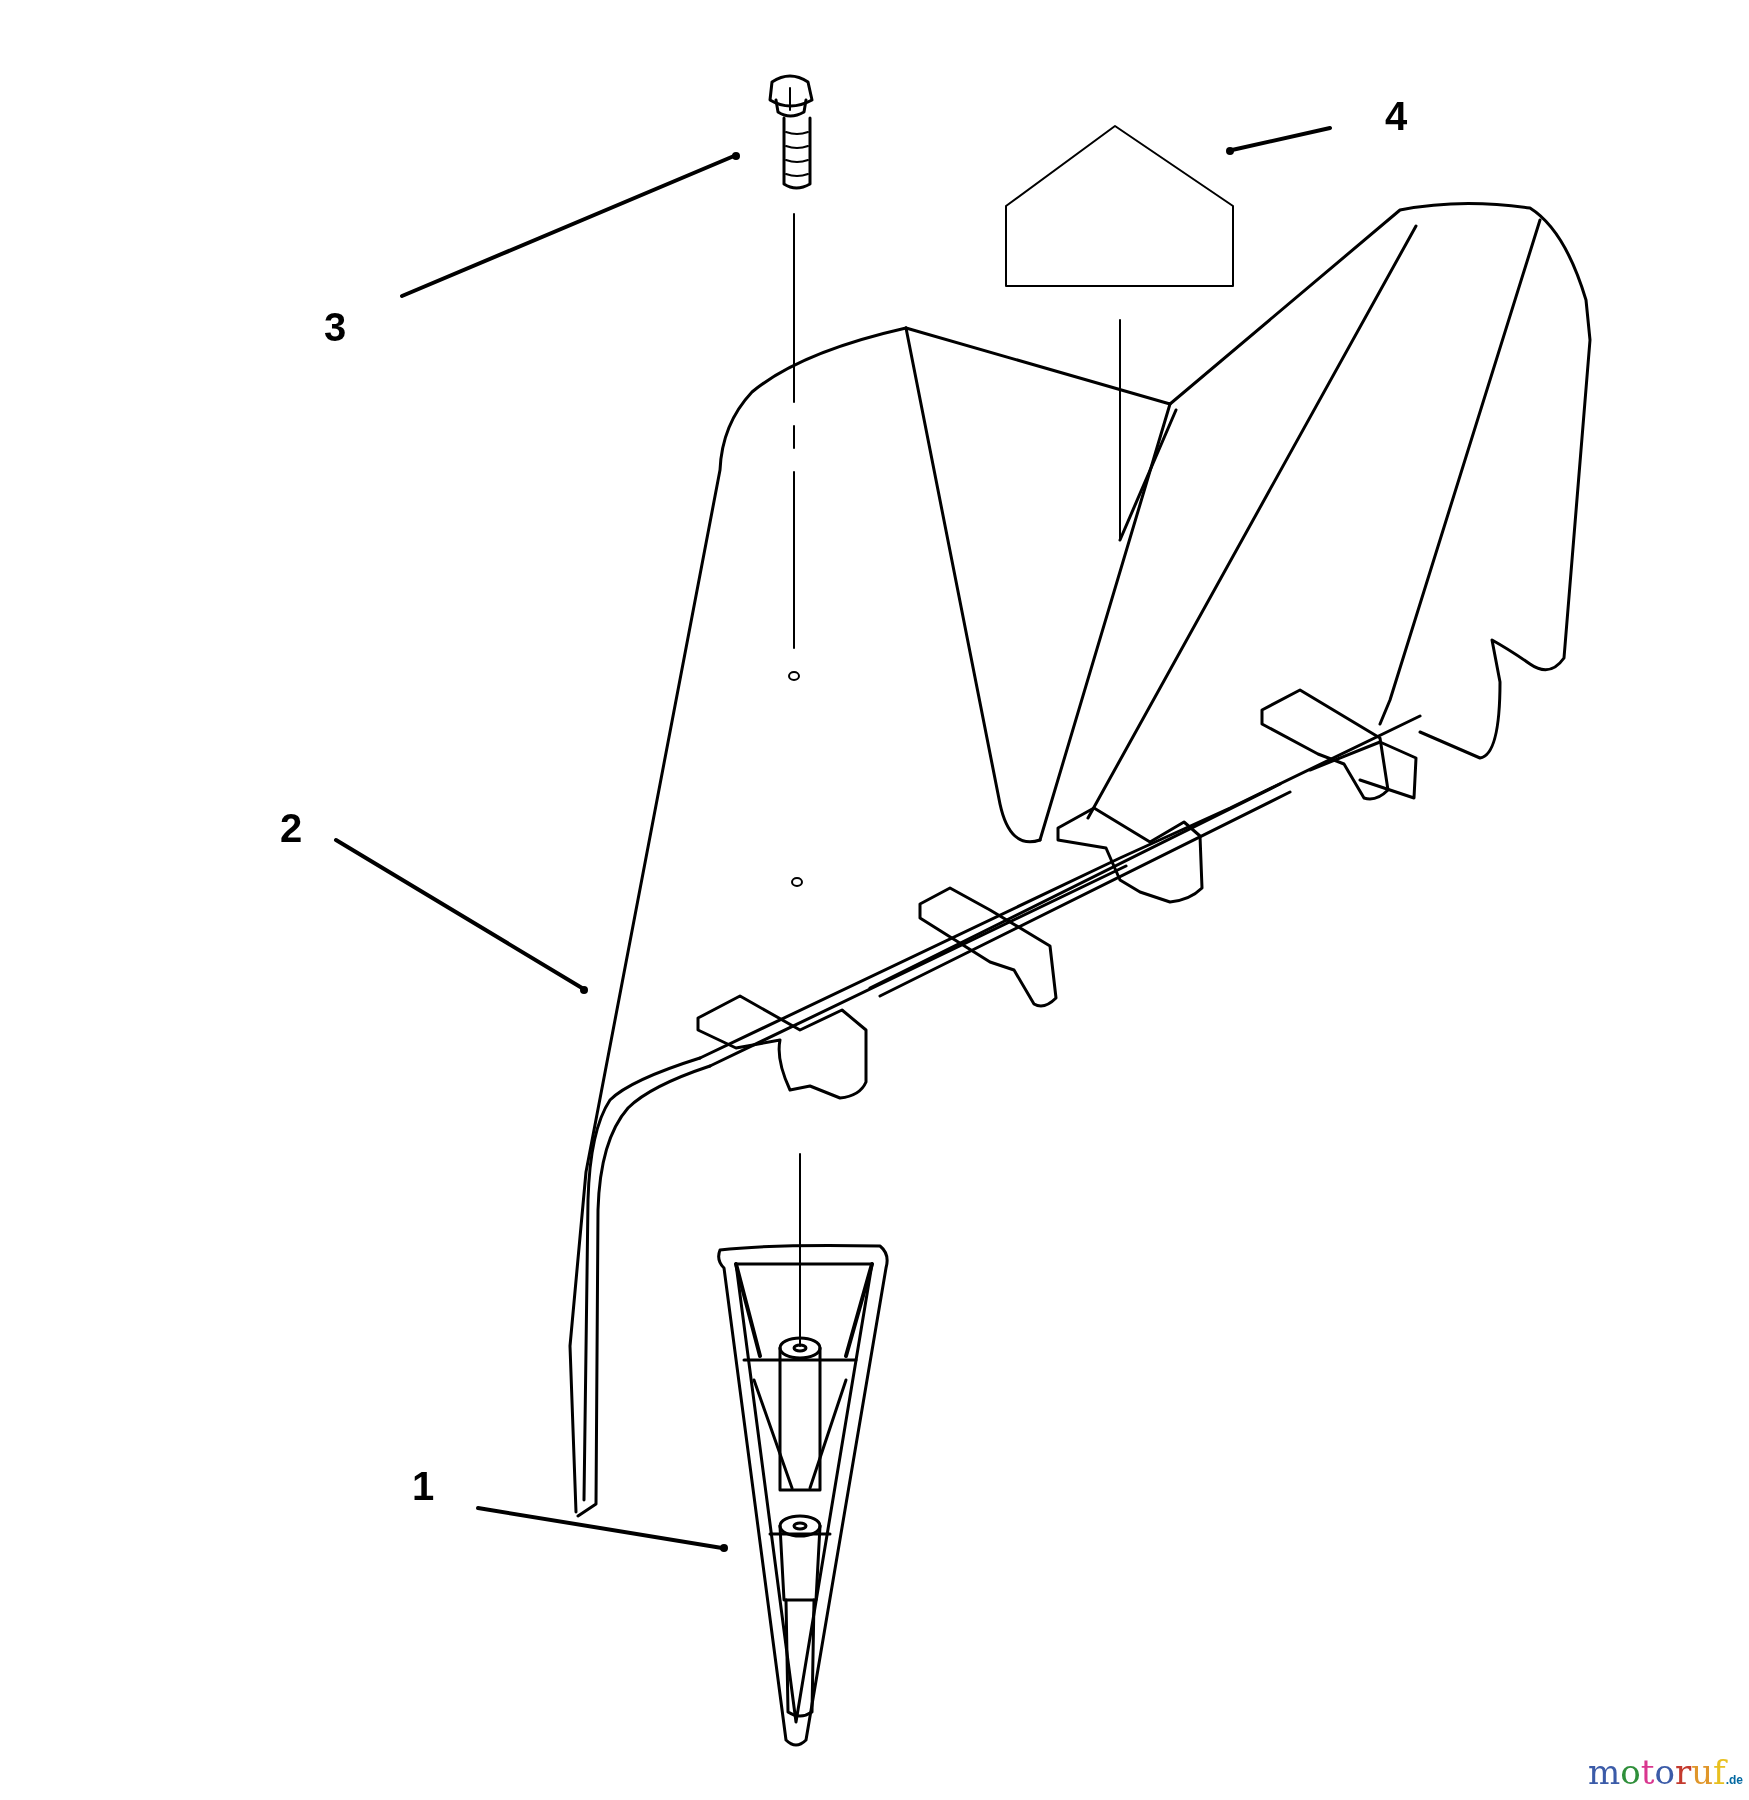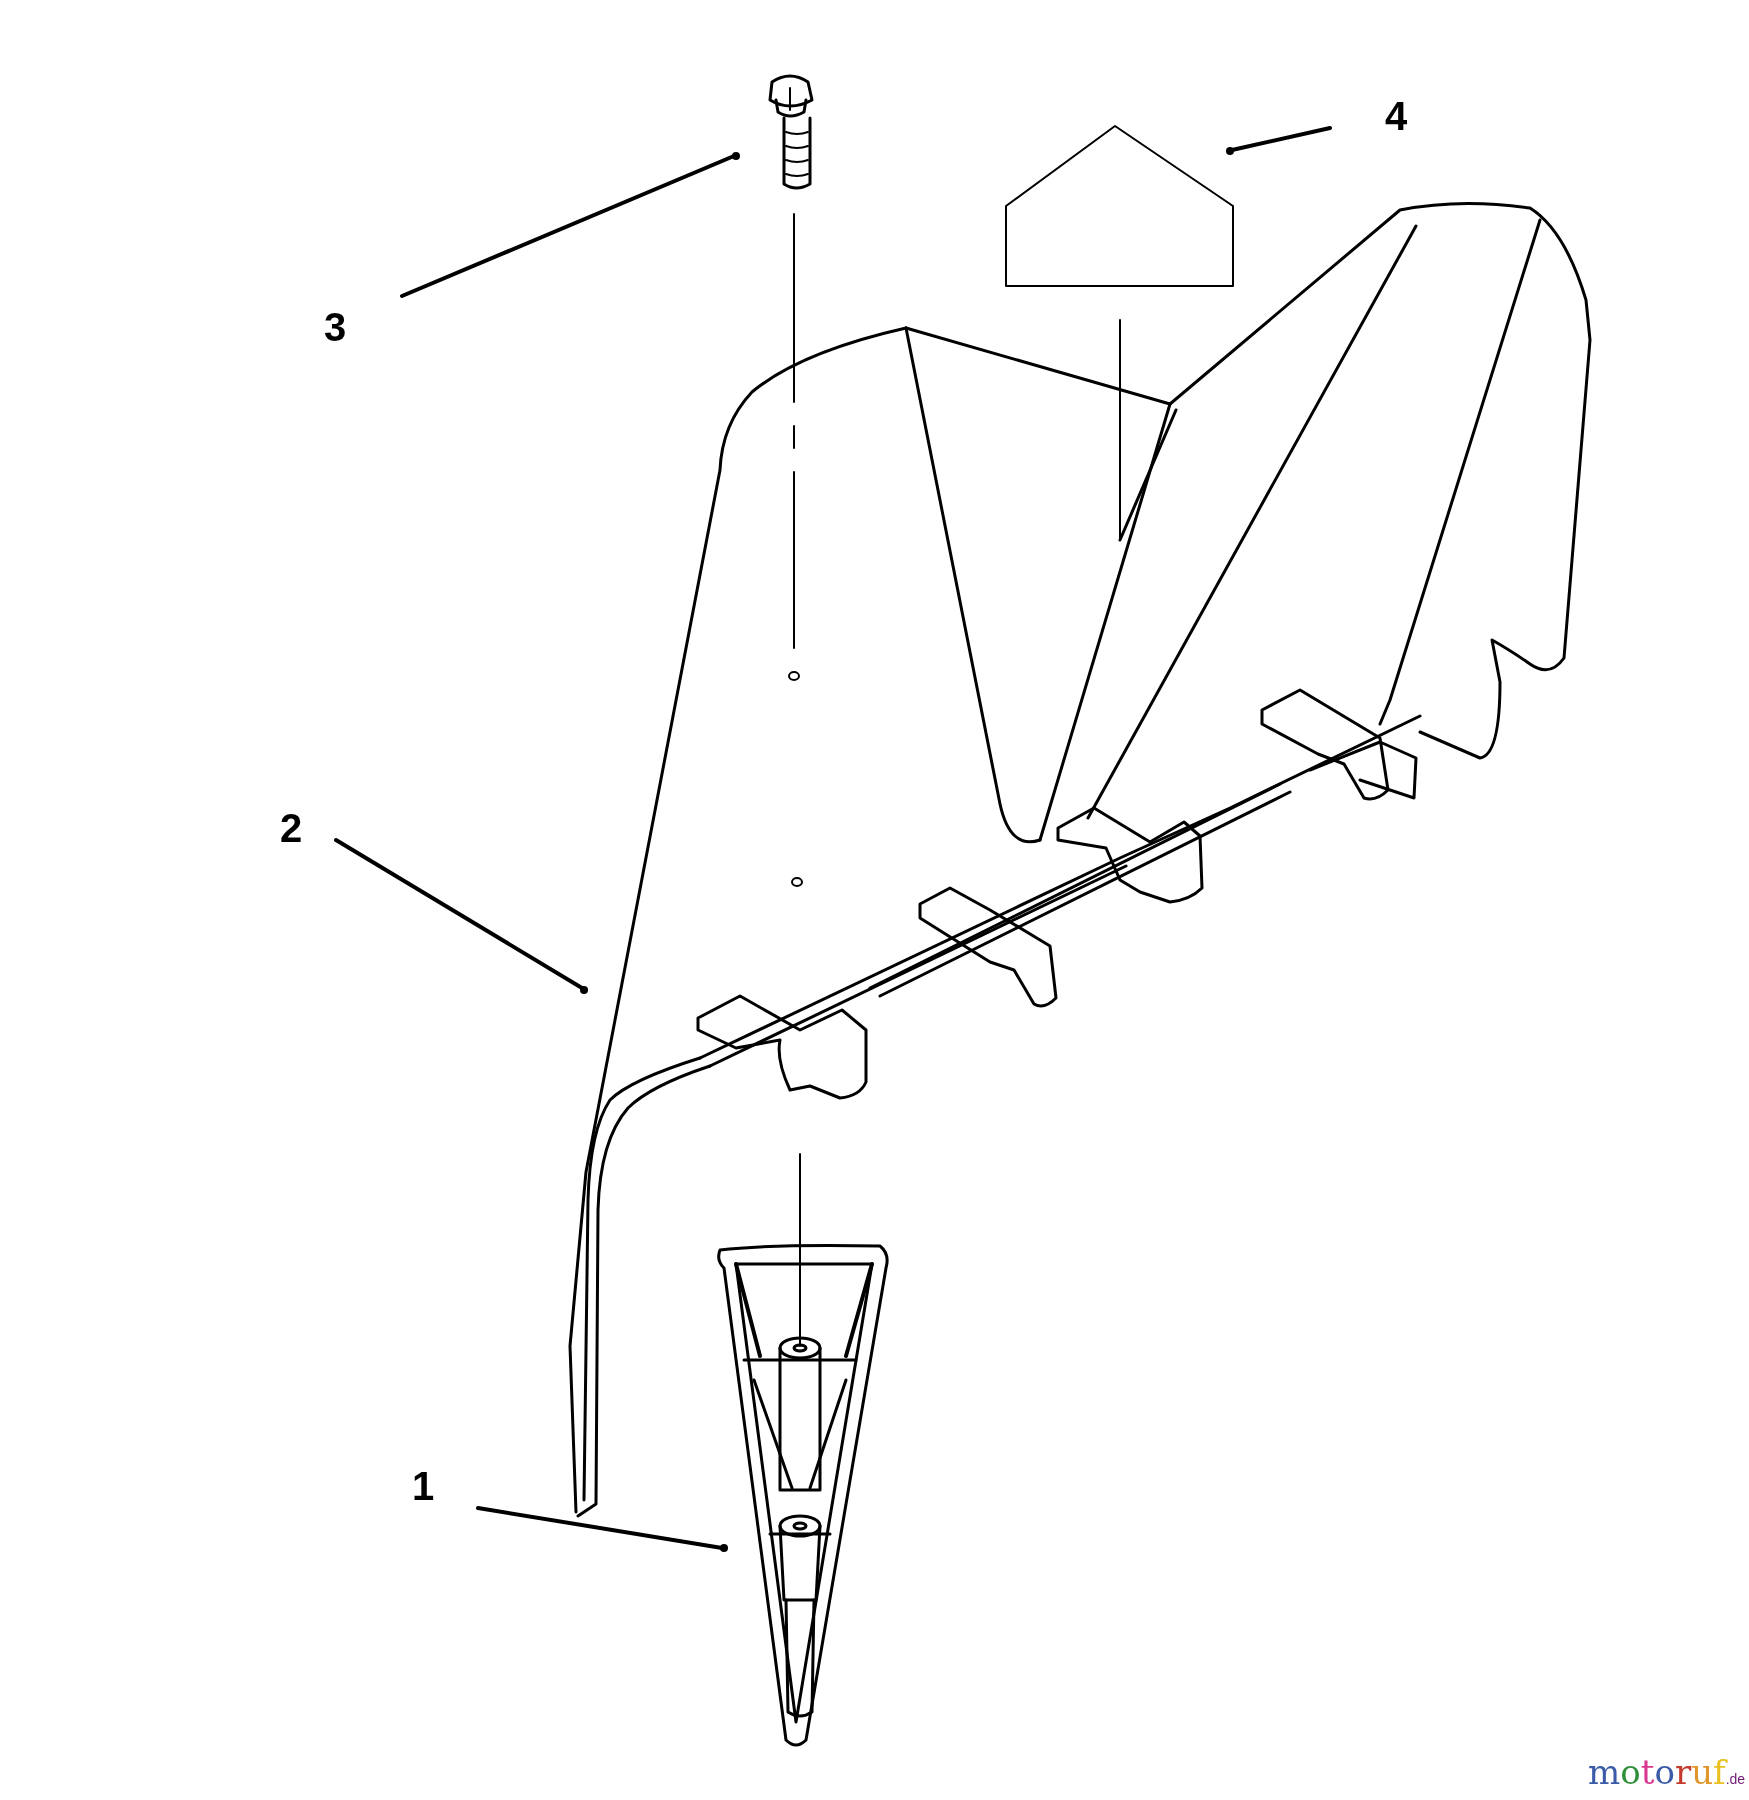--- a/index.html
+++ b/index.html
@@ -1,21 +1,21 @@
 <!DOCTYPE html>
 <html><head>
 <meta charset="utf-8">
 <style>
   html,body{margin:0;padding:0;background:#ffffff;}
   body{width:1749px;height:1800px;position:relative;overflow:hidden;font-family:"Liberation Sans",sans-serif;}
   #diagram{position:absolute;left:0;top:0;width:1749px;height:1800px;}
   .callout{position:absolute;font-family:"Liberation Sans",sans-serif;font-weight:bold;font-size:40px;color:#000;line-height:1;}
   .wm{position:absolute;left:1588px;top:1752px;font-family:"DejaVu Serif",serif;font-size:34px;letter-spacing:0px;white-space:nowrap;}
   .wm span{display:inline-block;}
-  .wm .de{font-family:"Liberation Sans",sans-serif;font-size:14px;color:#701a75;}
+  .wm .de{font-family:"Liberation Sans",sans-serif;font-size:12px;color:#0369a1;font-weight:bold;}
   svg path, svg line, svg ellipse, svg polyline, svg polygon{fill:none;stroke:#000;stroke-linecap:round;stroke-linejoin:round;}
 </style>
 </head>
 <body>
 
 <div id="diagram">
   <svg width="1749" height="1800" viewBox="0 0 1749 1800" xmlns="http://www.w3.org/2000/svg">
 
     <g stroke-width="3">
       <path d="M772 82 Q790 70 808 82 L812 100 Q790 112 770 100 Z"></path>

